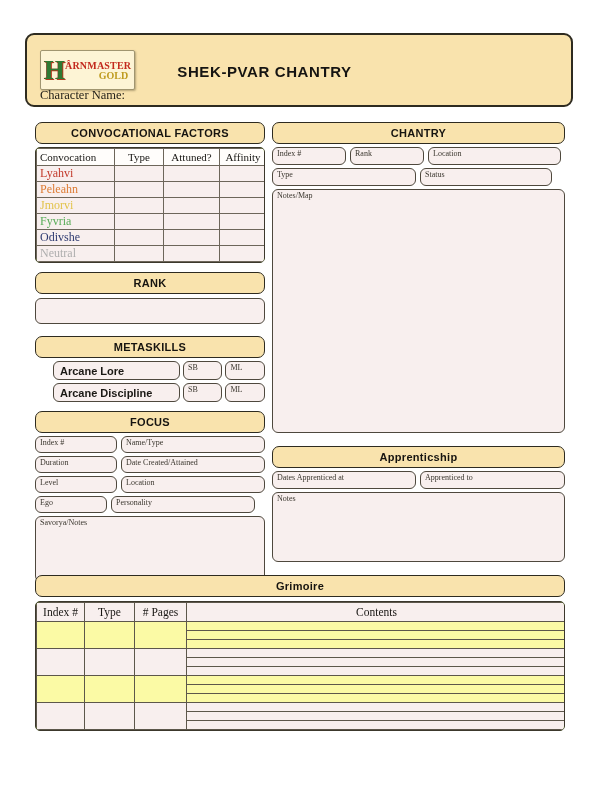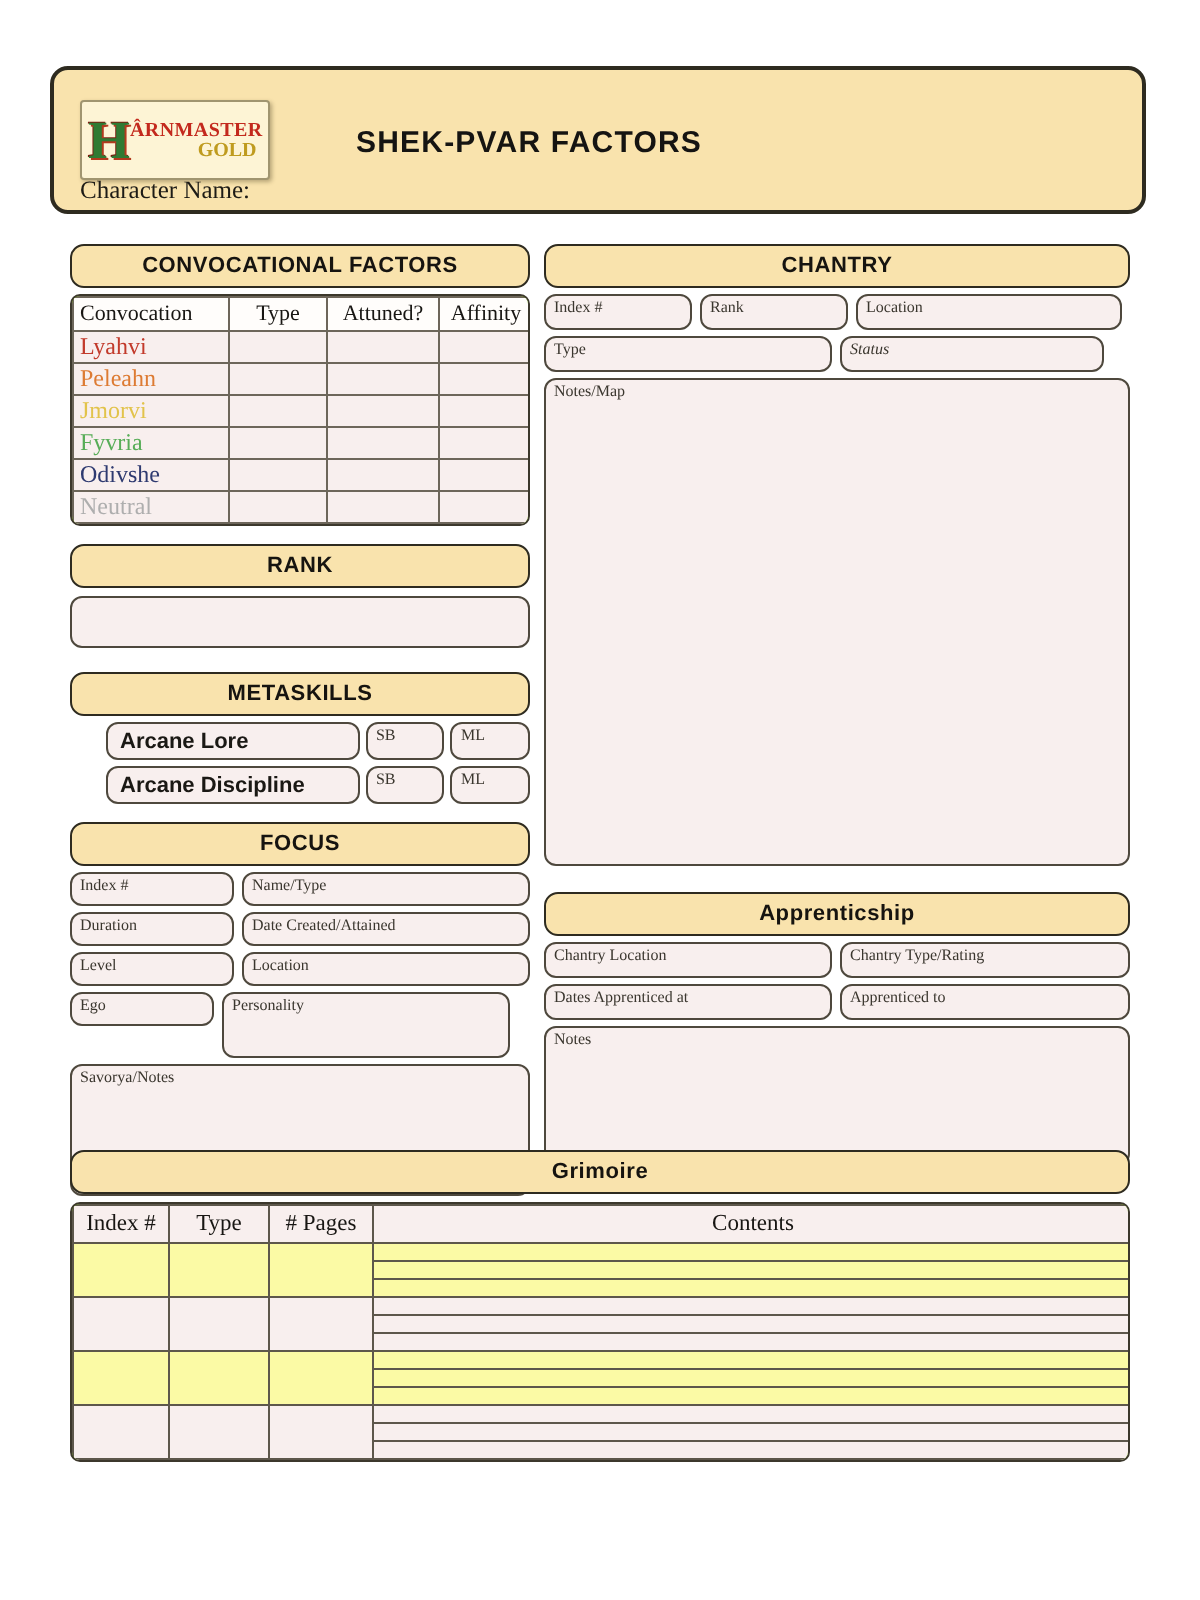--- a/index.html
+++ b/index.html
@@ -65,21 +65,21 @@
 <div class="page">
 
   <div class="header">
     <div class="logo">
       <span class="logo-initial">H</span>
       <div class="logo-text">
         <span class="logo-line1">ÂRNMASTER</span>
         <span class="logo-line2">GOLD</span>
       </div>
     </div>
-    <div class="title">SHEK-PVAR FACTORS</div>
+    <div class="title">SHEK-PVAR CHANTRY</div>
     <div class="charname">Character Name:</div>
     <div style="position:absolute; left:110px; top:52px; right:10px; height:16px;"></div>
   </div>
 
   <div class="col-left">
 
     <div class="sec-bar">CONVOCATIONAL FACTORS</div>
 
     <div class="tbl-wrap mt3">
       <table class="conv">
@@ -179,21 +179,21 @@
           <span class="flabel">Level</span>
         </div>
       <div class="fbox" style="width:144px; height:17px; margin-left:4px;">
           <span class="flabel">Location</span>
         </div>
     </div>
     <div class="frow mt3">
       <div class="fbox" style="width:72px; height:17px;">
           <span class="flabel">Ego</span>
         </div>
-      <div class="fbox" style="width:144px; height:33px; margin-left:4px;">
+      <div class="fbox" style="width:144px; height:17px; margin-left:4px;">
           <span class="flabel">Personality</span>
         </div>
     </div>
     <div class="fbox mt3" style="height:66px;">
         <span class="flabel">Savorya/Notes</span>
       </div>
   </div>
 
   <div class="col-right">
 
@@ -206,37 +206,29 @@
           <span class="flabel">Rank</span>
         </div>
       <div class="fbox" style="width:133px; height:18px; margin-left:4px;">
           <span class="flabel">Location</span>
         </div>
     </div>
     <div class="frow mt3">
       <div class="fbox" style="width:144px; height:18px;">
           <span class="flabel">Type</span>
         </div>
-      <div class="fbox" style="width:132px; height:18px; margin-left:4px;font-style:italic;">
+      <div class="fbox" style="width:132px; height:18px; margin-left:4px;">
           <span class="flabel">Status</span>
         </div>
     </div>
     <div class="fbox mt3" style="height:244px;">
         <span class="flabel">Notes/Map</span>
       </div>
 
     <div class="sec-bar mt13">Apprenticship</div>
-    <div class="frow mt3">
-      <div class="fbox" style="width:144px; height:18px;">
-          <span class="flabel">Chantry Location</span>
-        </div>
-      <div class="fbox" style="width:145px; height:18px; margin-left:4px;">
-          <span class="flabel">Chantry Type/Rating</span>
-        </div>
-    </div>
     <div class="frow mt3">
       <div class="fbox" style="width:144px; height:18px;">
           <span class="flabel">Dates Apprenticed at</span>
         </div>
       <div class="fbox" style="width:145px; height:18px; margin-left:4px;">
           <span class="flabel">Apprenticed to</span>
         </div>
     </div>
     <div class="fbox mt3" style="height:70px;">
         <span class="flabel">Notes</span>

